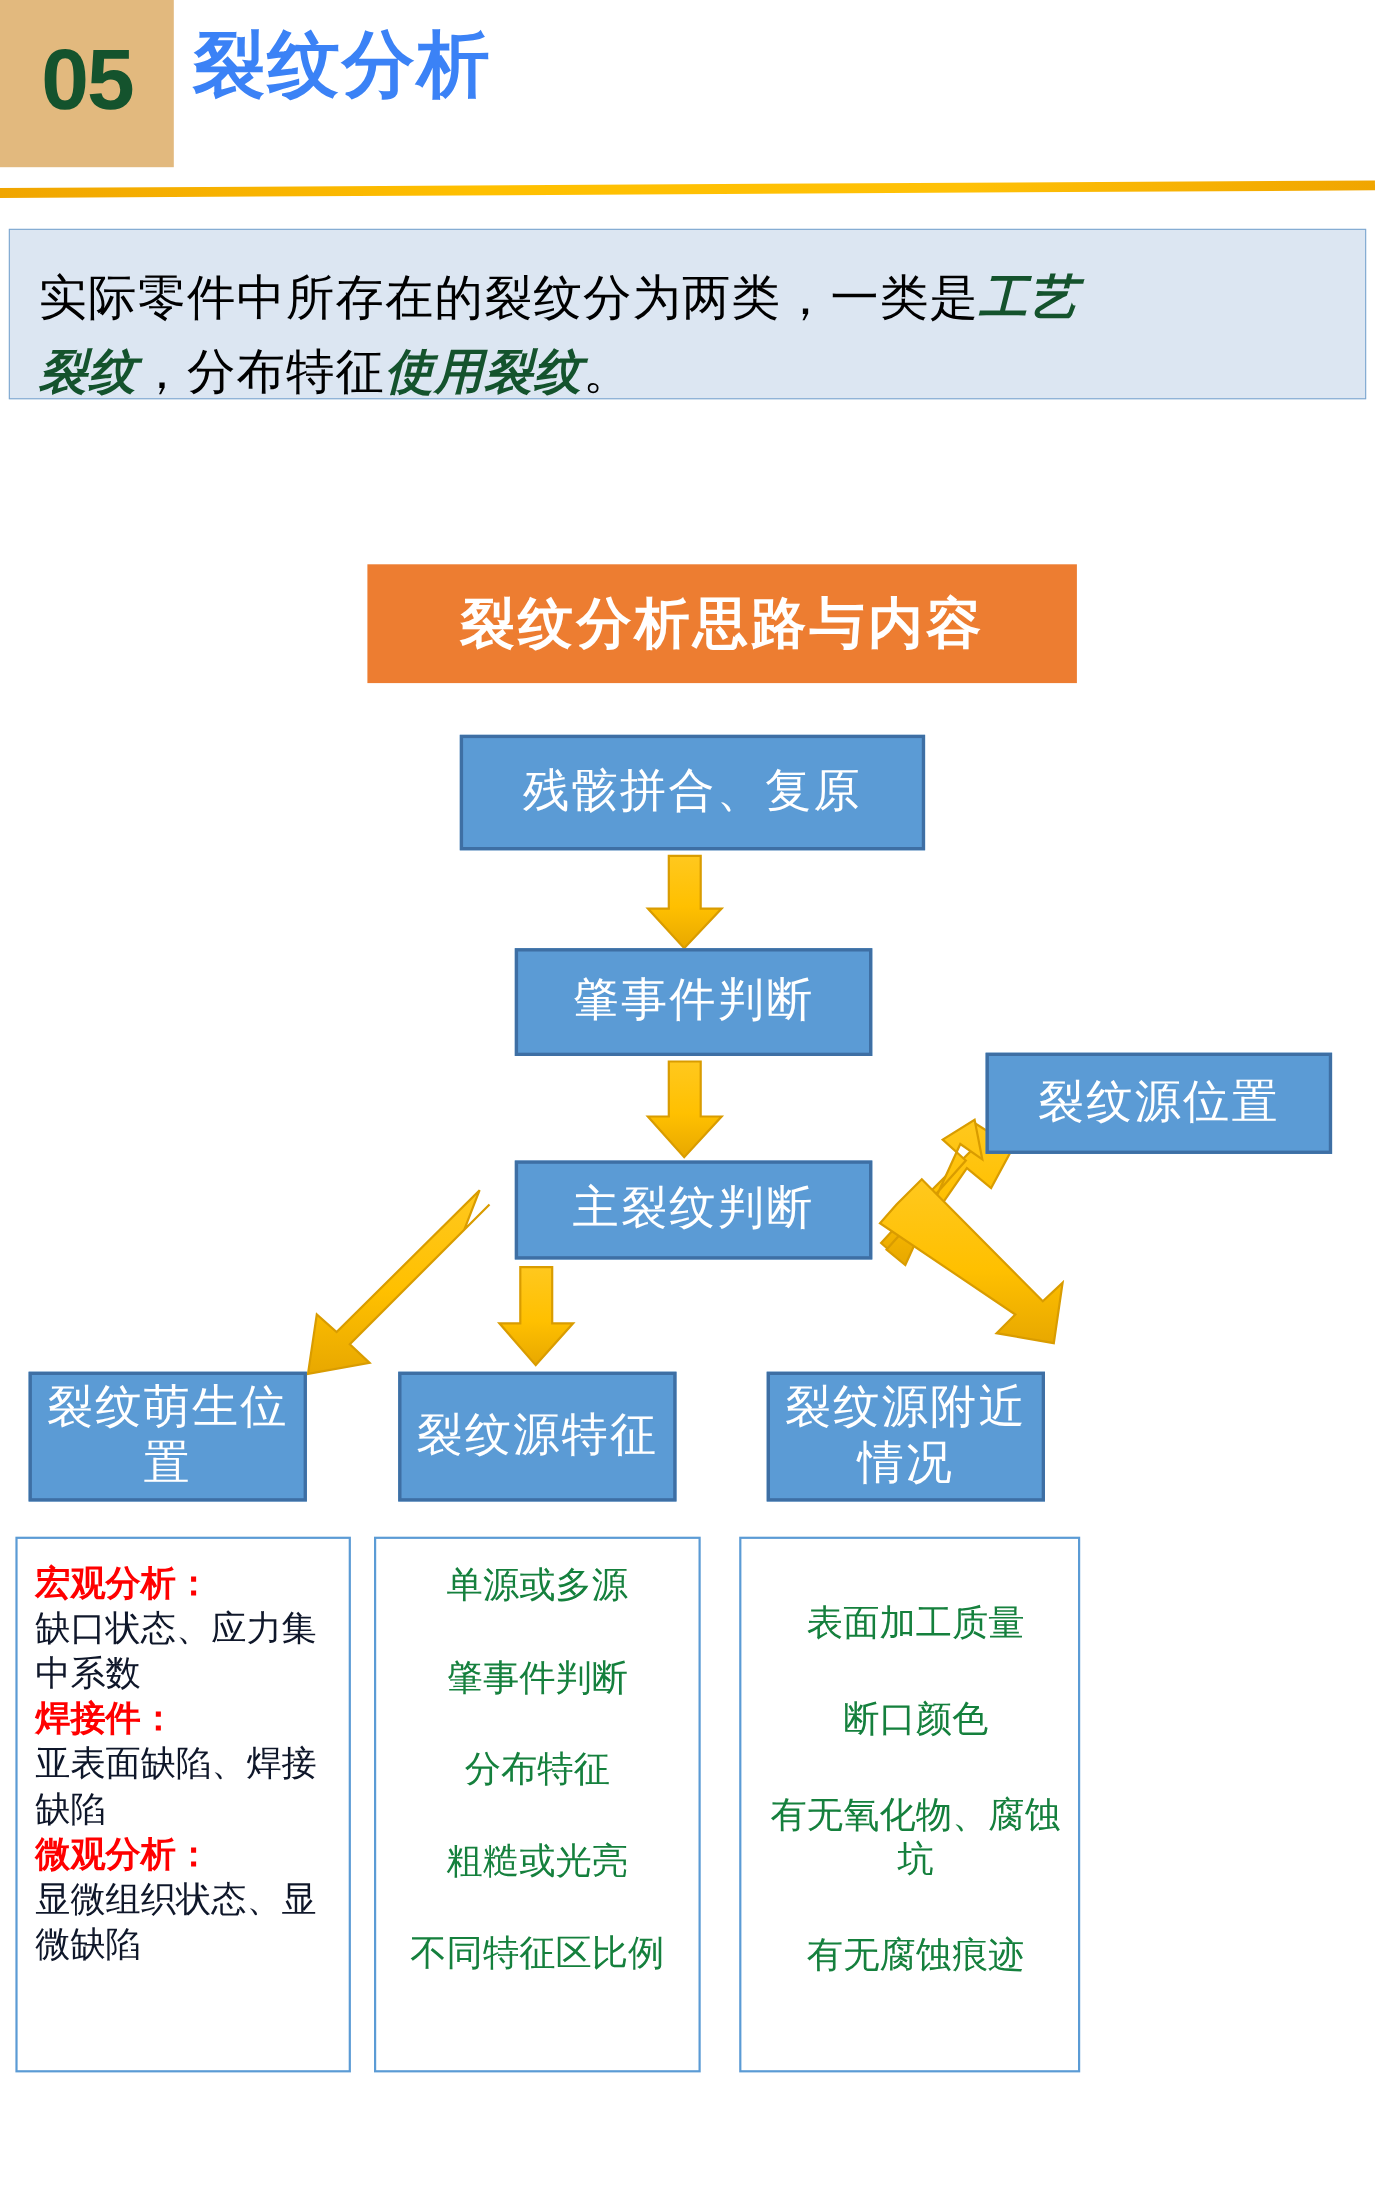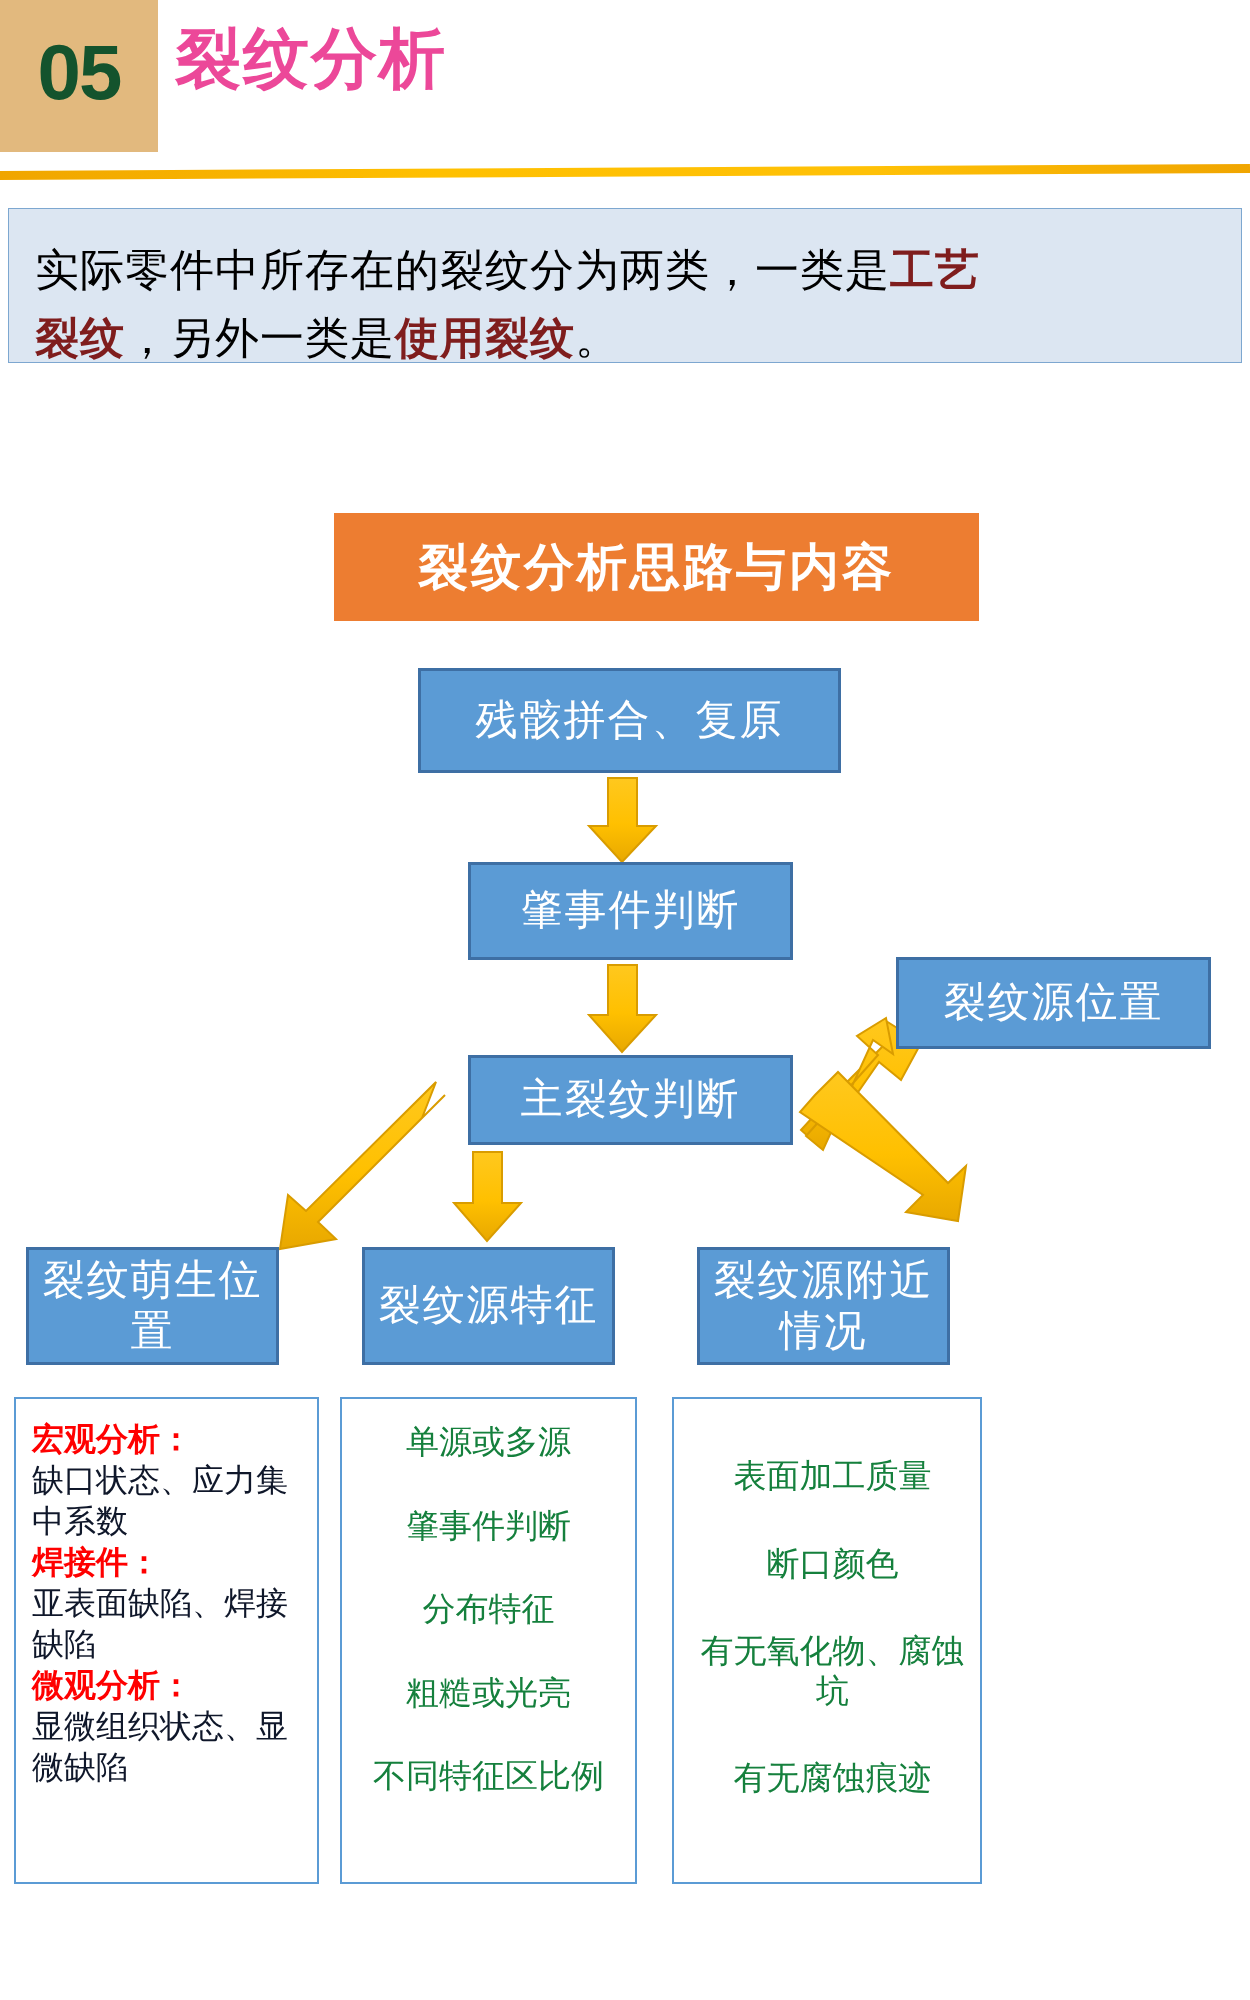--- a/index.html
+++ b/index.html
@@ -35,21 +35,21 @@
     color: #14532d;
     letter-spacing: -2px;
     padding-bottom: 8px;
   }
   .hdr-title {
     position: absolute;
     left: 175px; top: 22px;
     font-family: "Liberation Sans", "DejaVu Sans", sans-serif;
     font-weight: bold;
     font-size: 66px;
-    color: #ec4899;
+    color: #3b82f6;
     letter-spacing: 2px;
     line-height: 1.1;
   }
   .hdr-rule {
     position: absolute;
     left: 0; top: 171px;
     width: 1250px; height: 9px;
     background: linear-gradient(to right, #f0a500 0%, #ffc000 35%, #ffc107 70%, #f0a500 100%);
     transform: rotate(-0.32deg);
     transform-origin: left center;
@@ -64,21 +64,21 @@
     border: 1px solid #7da7d0;
     padding: 28px 26px 0 26px;
   }
   .intro-line {
     font-size: 44px;
     line-height: 68px;
     color: #000000;
     white-space: nowrap;
     letter-spacing: 1px;
   }
-  .hl-red { color: #7f1d1d; font-weight: bold; }
+  .hl-red { color: #14532d; font-weight: bold; font-style: italic; }
 
   
   .orange-box {
     position: absolute;
     left: 305px; top: 513px;
     width: 645px; height: 108px;
     background: #ED7D31;
     display: flex; align-items: center; justify-content: center;
     font-size: 50px;
     font-weight: bold;
@@ -151,21 +151,21 @@
 <div id="slide">
 
   <div class="hdr-badge">
     <div class="hdr-badge-num">05</div>
   </div>
   <div class="hdr-title">裂纹分析</div>
   <div class="hdr-rule"></div>
 
   <div class="intro">
     <div class="intro-line"><span>实际零件中所存在的裂纹分为两类，一类是</span><span class="hl-red">工艺</span></div>
-    <div class="intro-line"><span class="hl-red">裂纹</span><span>，另外一类是</span><span class="hl-red">使用裂纹</span><span>。</span></div>
+    <div class="intro-line"><span class="hl-red">裂纹</span><span>，分布特征</span><span class="hl-red">使用裂纹</span><span>。</span></div>
   </div>
 
   <div class="orange-box">裂纹分析思路与内容</div>
 
   <svg class="arrow-layer" viewBox="0 0 1250 2000">
     <defs>
       <linearGradient id="goldgrad" x1="0" y1="0" x2="0" y2="1">
         <stop offset="0%" stop-color="#FFC81E"></stop>
         <stop offset="55%" stop-color="#FFC000"></stop>
         <stop offset="100%" stop-color="#E8A800"></stop>

